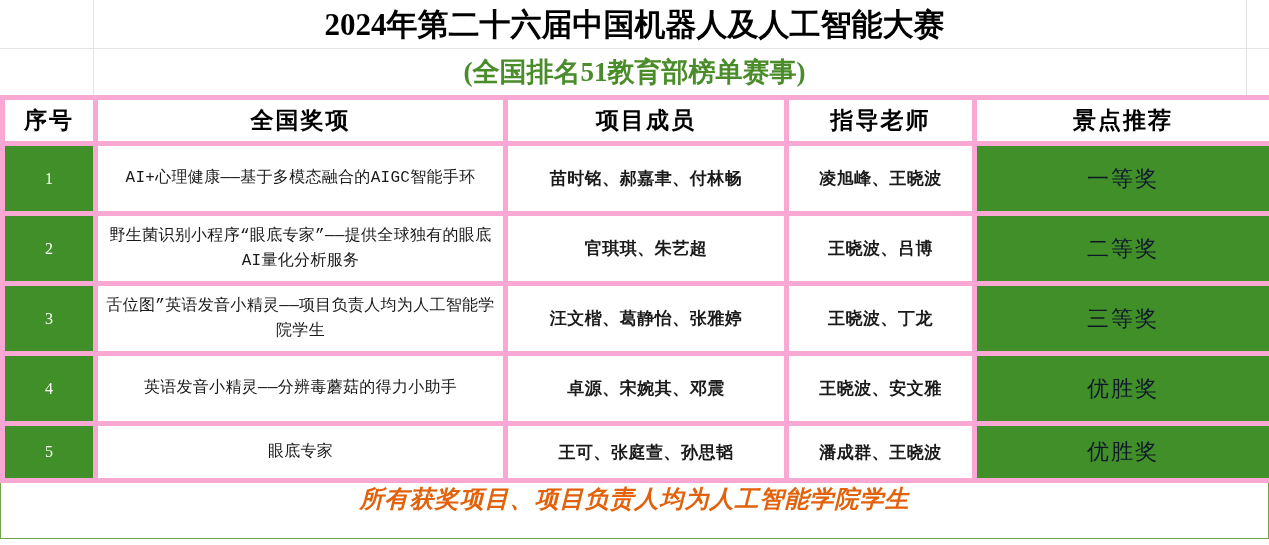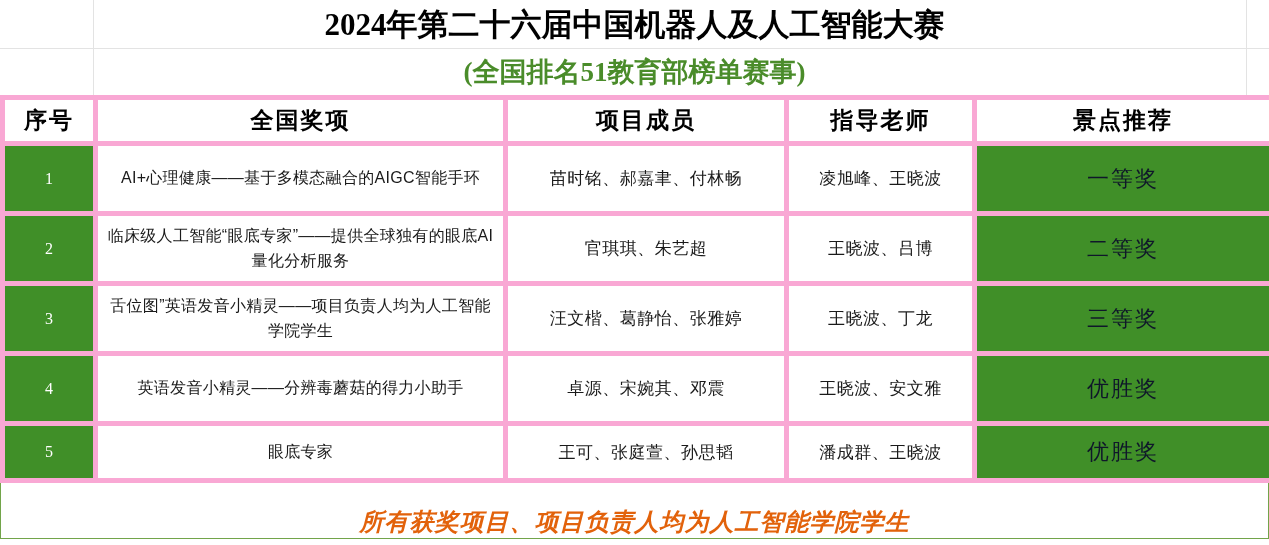--- a/index.html
+++ b/index.html
@@ -110,51 +110,52 @@
     color: #ffffff;
     font-size: 16px;
     font-weight: normal;
     border-color: #ffffff;
     border-left-color: #408f28;
   }
   td.pname {
     font-size: 16px;
     color: #1a1a1a;
     line-height: 1.55;
-    font-family: Liberation Sans, sans-serif;
+    font-family: Liberation Mono, monospace;
     letter-spacing: 0.3px;
     margin-left: 44px;
   }
   td.members,
   td.tutors {
     font-size: 17px;
     color: #1a1a1a;
     letter-spacing: 0.5px;
     font-family: "Liberation Serif", "DejaVu Serif", serif;
+    font-weight: bold;
   }
   td.award {
     background: #408f28;
     color: #0f172a;
     font-size: 22px;
     font-weight: normal;
     letter-spacing: 2px;
     border-color: #ffffff;
     border-right-color: #408f28;
     font-family: Liberation Sans, sans-serif;
     margin-left: 46px;
   }
 
   
   .footer-row {
     height: 56px;
     border: 1px solid #72a44a;
     border-top: none;
     box-sizing: border-box;
     display: flex;
-    align-items: flex-end;
+    align-items: flex-start;
     justify-content: center;
     background: #ffffff;
   }
   .footer-note {
     color: #e2620b;
     font-size: 24px;
     font-weight: bold;
     font-style: italic;
     letter-spacing: 1px;
     white-space: nowrap;
@@ -199,21 +200,21 @@
     <tbody>
       <tr class="r1">
         <td class="idx">1</td>
         <td class="pname">AI+心理健康——基于多模态融合的AIGC智能手环</td>
         <td class="members">苗时铭、郝嘉聿、付林畅</td>
         <td class="tutors">凌旭峰、王晓波</td>
         <td class="award">一等奖</td>
       </tr>
       <tr class="r2">
         <td class="idx">2</td>
-        <td class="pname">临床级人工智能“眼底专家”——提供全球独有的眼底AI量化分析服务</td>
+        <td class="pname">野生菌识别小程序“眼底专家”——提供全球独有的眼底AI量化分析服务</td>
         <td class="members">官琪琪、朱艺超</td>
         <td class="tutors">王晓波、吕博</td>
         <td class="award">二等奖</td>
       </tr>
       <tr class="r3">
         <td class="idx">3</td>
         <td class="pname">舌位图”英语发音小精灵——项目负责人均为人工智能学院学生</td>
         <td class="members">汪文楷、葛静怡、张雅婷</td>
         <td class="tutors">王晓波、丁龙</td>
         <td class="award">三等奖</td>

